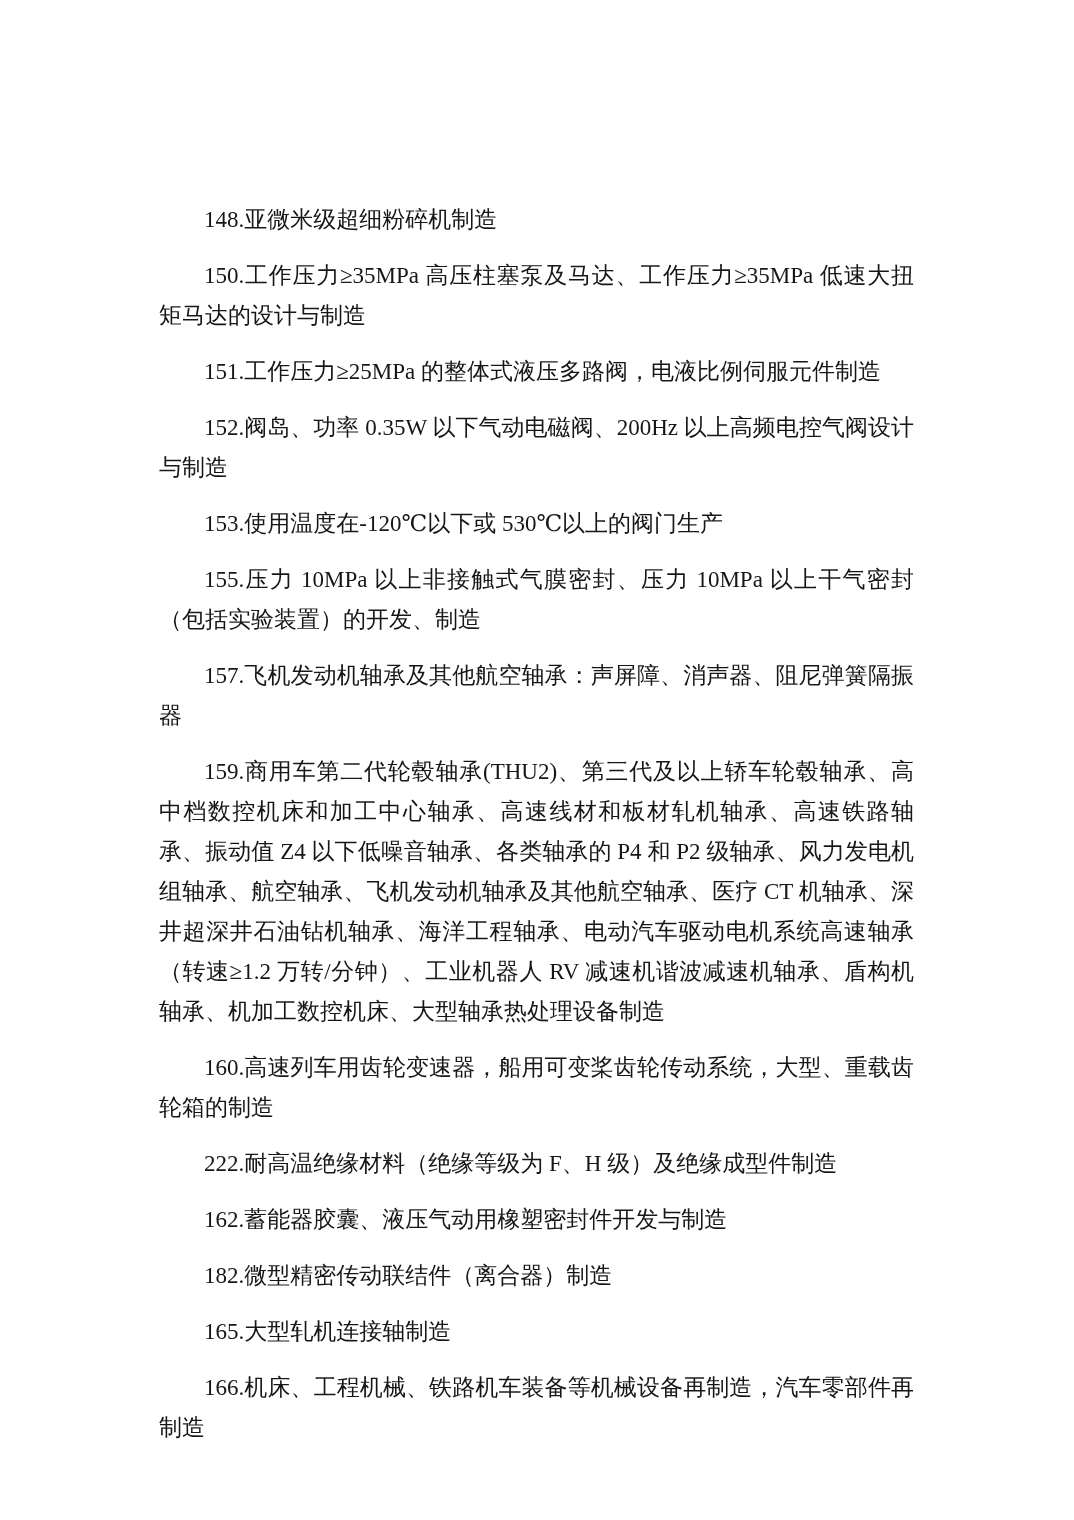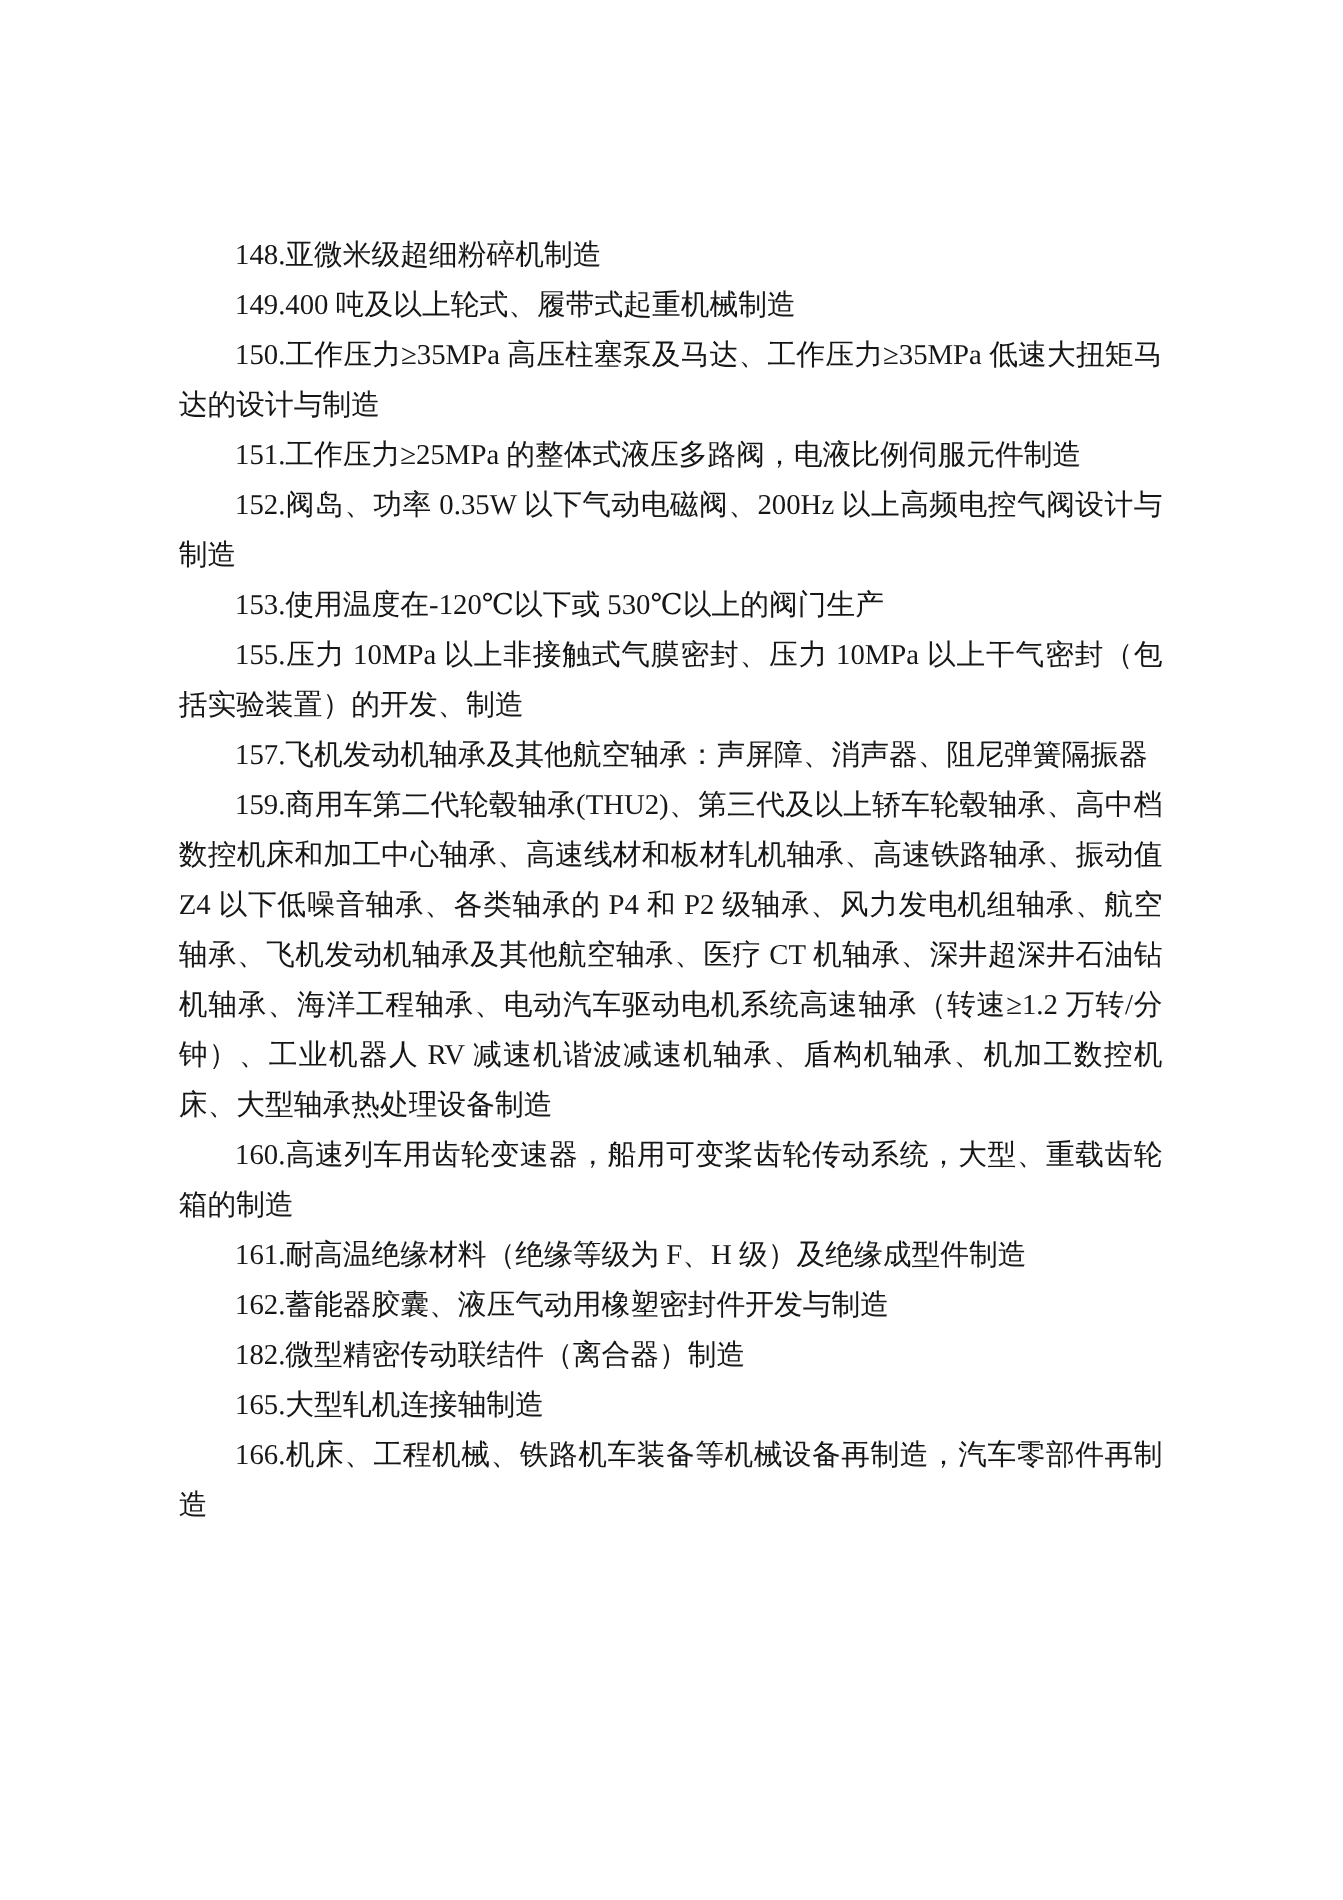--- a/index.html
+++ b/index.html
@@ -13,47 +13,46 @@
   .page {
     position: relative;
     width: 1074px;
     height: 1520px;
     background: #ffffff;
     box-sizing: border-box;
     padding: 184px 144px 0 143px;
     overflow: hidden;
   }
   .doc-body p.list-item {
-    margin: 0;
+    margin: 16px;
     padding: 0;
     font-family: "Liberation Serif", "DejaVu Serif", serif;
     font-size: 23px;
     line-height: 40px;
     color: #161616;
     text-align: justify;
     text-justify: inter-ideograph;
     text-indent: 45px;
     word-break: normal;
     overflow-wrap: break-word;
   }
 </style>
 </head>
 <body style="background: rgb(255, 255, 255);">
 
 <div class="page" style="background: rgb(255, 255, 255);">
   <div class="doc-body" id="doc-body" style="color: rgb(22, 22, 22);">
       <p class="list-item"><span>148.</span><span>亚微米级超细粉碎机制造</span></p>
-      <p class="list-item"><span>149.</span><span>400 吨及以上轮式、履带式起重机械制造</span></p>
       <p class="list-item"><span>150.</span><span>工作压力≥35MPa 高压柱塞泵及马达、工作压力≥35MPa 低速大扭矩马达的设计与制造</span></p>
       <p class="list-item"><span>151.</span><span>工作压力≥25MPa 的整体式液压多路阀，电液比例伺服元件制造</span></p>
       <p class="list-item"><span>152.</span><span>阀岛、功率 0.35W 以下气动电磁阀、200Hz 以上高频电控气阀设计与制造</span></p>
       <p class="list-item"><span>153.</span><span>使用温度在-120℃以下或 530℃以上的阀门生产</span></p>
       <p class="list-item"><span>155.</span><span>压力 10MPa 以上非接触式气膜密封、压力 10MPa 以上干气密封（包括实验装置）的开发、制造</span></p>
       <p class="list-item"><span>157.</span><span>飞机发动机轴承及其他航空轴承：声屏障、消声器、阻尼弹簧隔振器</span></p>
       <p class="list-item"><span>159.</span><span>商用车第二代轮毂轴承(THU2)、第三代及以上轿车轮毂轴承、高中档数控机床和加工中心轴承、高速线材和板材轧机轴承、高速铁路轴承、振动值 Z4 以下低噪音轴承、各类轴承的 P4 和 P2 级轴承、风力发电机组轴承、航空轴承、飞机发动机轴承及其他航空轴承、医疗 CT 机轴承、深井超深井石油钻机轴承、海洋工程轴承、电动汽车驱动电机系统高速轴承（转速≥1.2 万转/分钟）、工业机器人 RV 减速机谐波减速机轴承、盾构机轴承、机加工数控机床、大型轴承热处理设备制造</span></p>
       <p class="list-item"><span>160.</span><span>高速列车用齿轮变速器，船用可变桨齿轮传动系统，大型、重载齿轮箱的制造</span></p>
-      <p class="list-item"><span>161.</span><span>耐高温绝缘材料（绝缘等级为 F、H 级）及绝缘成型件制造</span></p>
+      <p class="list-item"><span>222.</span><span>耐高温绝缘材料（绝缘等级为 F、H 级）及绝缘成型件制造</span></p>
       <p class="list-item"><span>162.</span><span>蓄能器胶囊、液压气动用橡塑密封件开发与制造</span></p>
       <p class="list-item"><span>182.</span><span>微型精密传动联结件（离合器）制造</span></p>
       <p class="list-item"><span>165.</span><span>大型轧机连接轴制造</span></p>
       <p class="list-item"><span>166.</span><span>机床、工程机械、铁路机车装备等机械设备再制造，汽车零部件再制造</span></p>
     </div>
 </div>
 
 </body></html>

